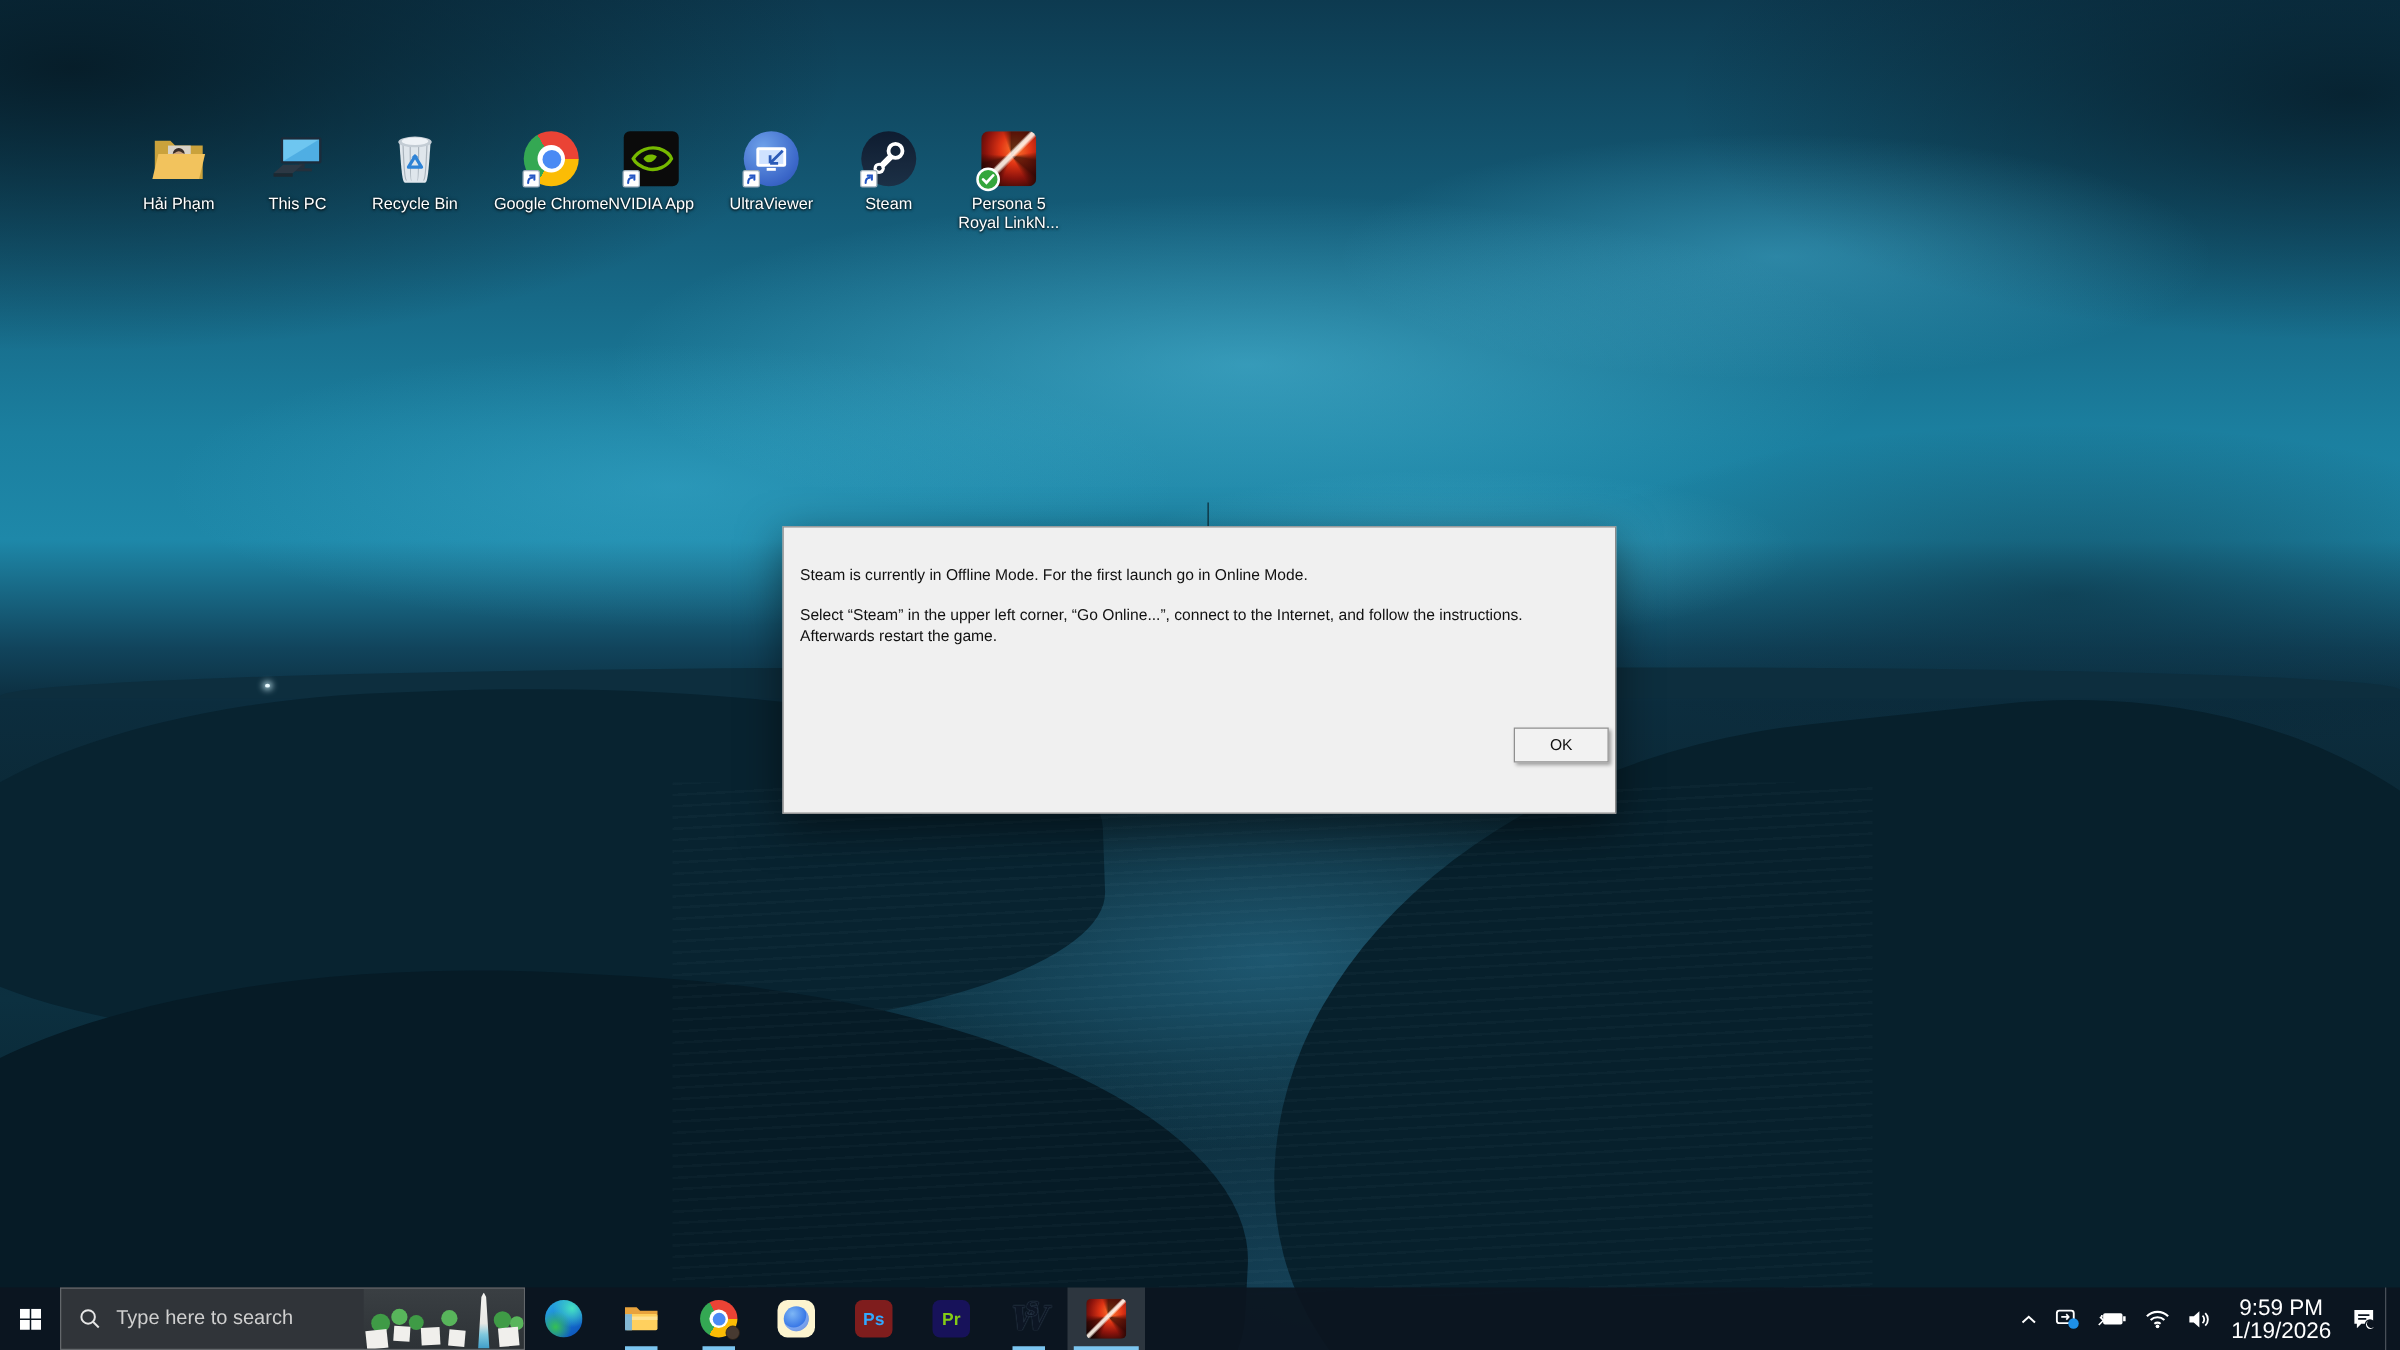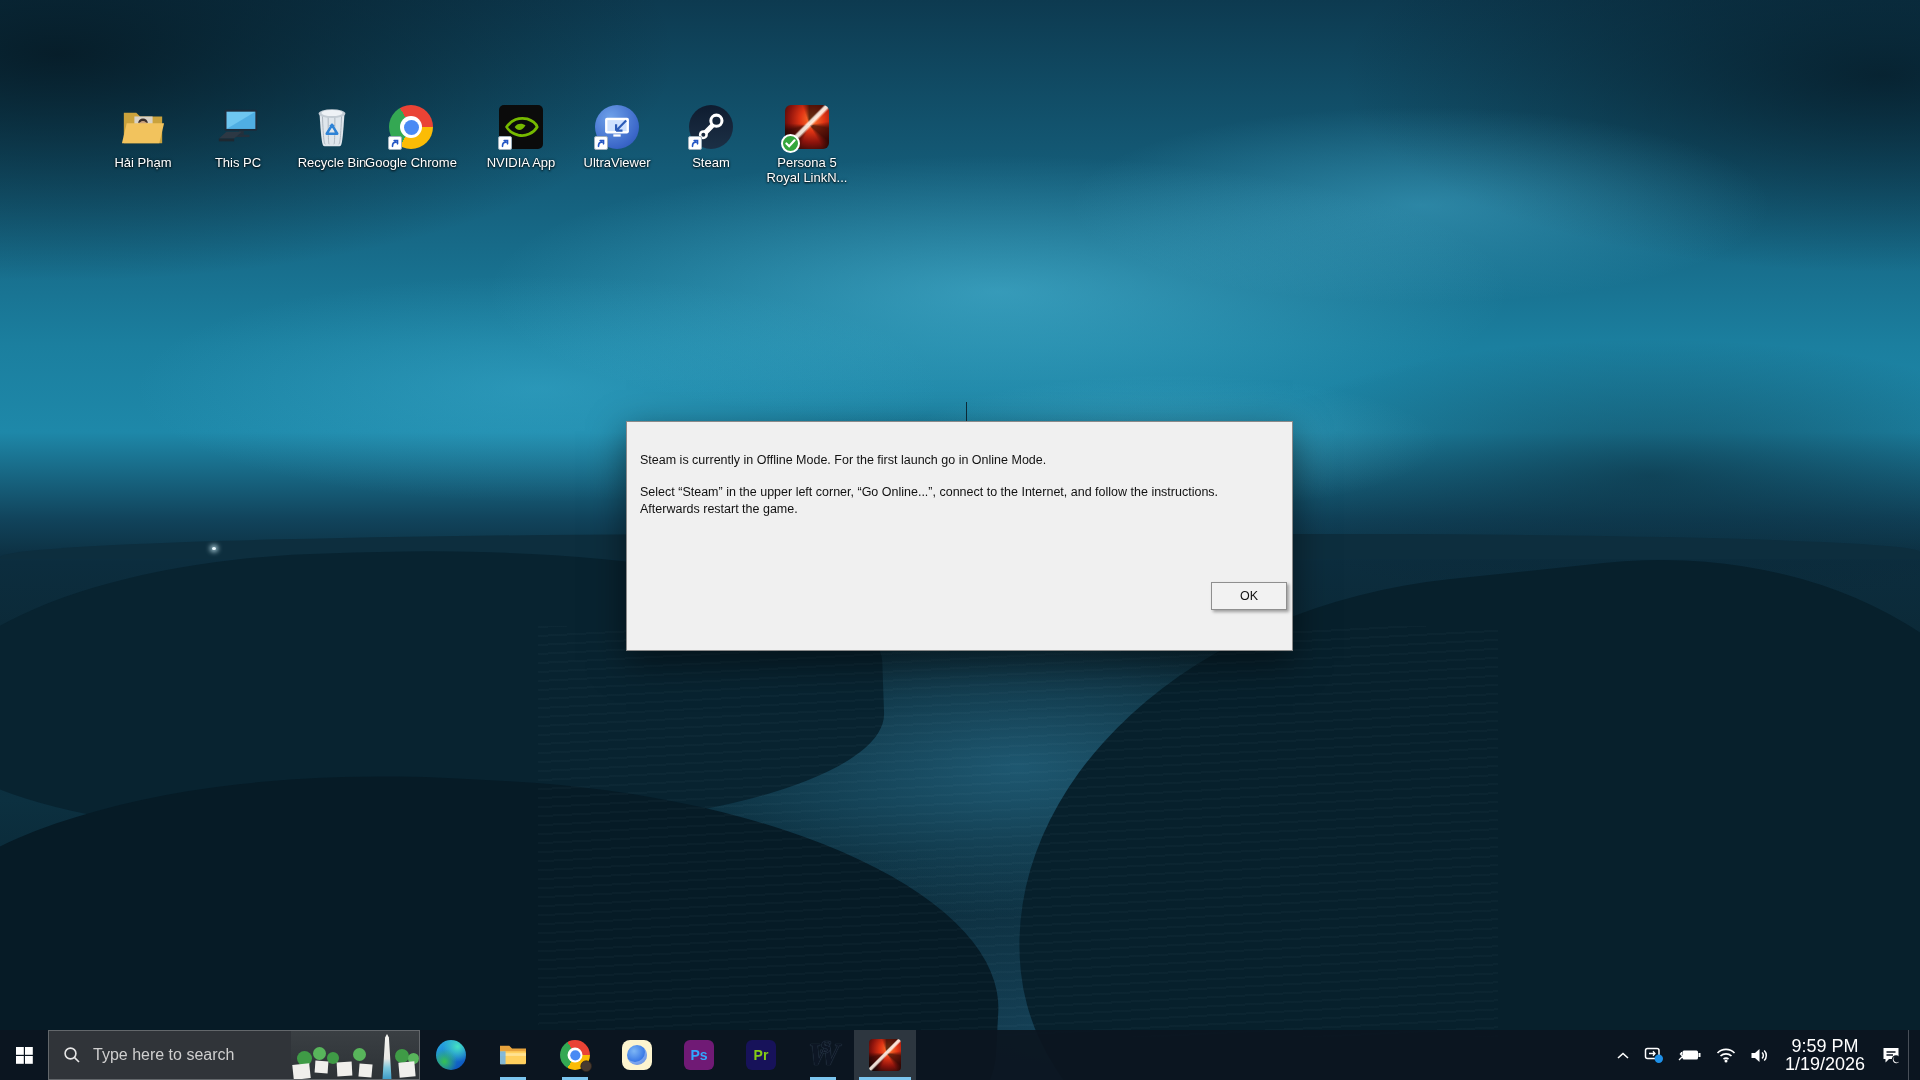--- a/index.html
+++ b/index.html
@@ -83,21 +83,21 @@
                             width:26px; height:3px; background:#7cc5ef; }
   .app-btn.active { background:rgba(255,255,255,.14); }
   .app-btn.active::after { width:52px; }
   .edge-ico { width:30px; height:30px; border-radius:50%;
     background:
       radial-gradient(circle at 28% 72%, #35c152 0%, transparent 42%),
       radial-gradient(circle at 72% 22%, #45e2c2 0%, transparent 48%),
       linear-gradient(145deg,#2bb3e0 0%,#1670d8 55%,#0b50b0 100%); }
   .qq-ico { width:30px; height:30px; border-radius:8px; background:#fdf4cf; display:flex; align-items:center; justify-content:center; }
   .qq-ico .blob { width:20px; height:20px; border-radius:50%; background:radial-gradient(circle at 35% 30%,#7db6f5,#2f6fe4 65%,#1d4fb8); box-shadow:inset -2px -3px 0 rgba(255,255,255,.35); }
-  .ps-ico { width:30px; height:30px; border-radius:6px; background:#701a75; color:#31a8ff; font-weight:bold; font-size:14px; display:flex; align-items:center; justify-content:center; }
+  .ps-ico { width:30px; height:30px; border-radius:6px; background:#7f1d1d; color:#31a8ff; font-weight:bold; font-size:14px; display:flex; align-items:center; justify-content:center; }
   .pr-ico { width:30px; height:30px; border-radius:6px; background:#17125a; color:#84cc16; font-weight:bold; font-size:14px; display:flex; align-items:center; justify-content:center; }
   .ww-ico { position:relative; width:34px; height:34px; font-family:"DejaVu Serif",serif; font-style:italic; }
   .ww-ico .w1 { position:absolute; left:3px; top:2px; font-size:27px; font-weight:bold; color:#0d1624; text-shadow:0 0 1px rgba(150,185,215,.45); }
   .ww-ico .w2 { position:absolute; left:14px; top:0px; font-size:16px; font-weight:bold; color:#0d1624; text-shadow:0 0 1px rgba(150,185,215,.45); }
   .p5-small { width:32px; height:32px; border-radius:4px;
     background:
       linear-gradient(135deg, transparent 44%, rgba(255,245,235,.9) 47% 51%, transparent 55%),
       conic-gradient(from 40deg at 55% 45%, transparent 0 40deg, rgba(0,0,0,.55) 60deg 90deg, transparent 110deg 160deg, rgba(0,0,0,.5) 180deg 215deg, transparent 235deg 300deg, rgba(0,0,0,.6) 320deg 355deg),
       radial-gradient(circle at 62% 32%, #ff7a30 0%, #e03414 30%, #8c130c 58%, #3a0a06 82%, #190302 100%); }
   .chrome-small { transform:scale(.68); transform-origin:center; position:relative; }
@@ -157,21 +157,21 @@
       <path d="M14 12 c1 26 2 30 3 30 M20 12 c0 26 .5 30 1 30 M27 12 c0 26 -.5 30 -1 30 M34 12 c-1 26 -2 30 -3 30" stroke="#aab4bd" stroke-width="1" fill="none"></path>
       <ellipse cx="24" cy="10" rx="14" ry="4.5" fill="#c3ccd4"></ellipse>
       <ellipse cx="24" cy="9.4" rx="11" ry="3.2" fill="#eef2f6"></ellipse>
       <path d="M24 22 l5.5 9 h-11 Z" fill="none" stroke="#2e83d6" stroke-width="2.6" stroke-linejoin="round"></path>
       <path d="M24 20 l3 3 h-6 Z" fill="#2e83d6"></path>
     </svg>
   </div>
   <div class="dlabel">Recycle Bin</div>
 </div>
 
-<div class="dicon" style="left:365px">
+<div class="dicon" style="left:395px">
   <div class="dart">
     <div class="chrome-ball">
         <div class="cw">
           <div class="cb"></div>
         </div>
       </div>
     <div class="sc-arrow">
       <svg width="10" height="10" viewBox="0 0 12 12">
           <path d="M3 10 Q3 5 7 5 M5 3 h4 v4" fill="none" stroke="#2456c4" stroke-width="2" stroke-linecap="round"></path>
         </svg>

